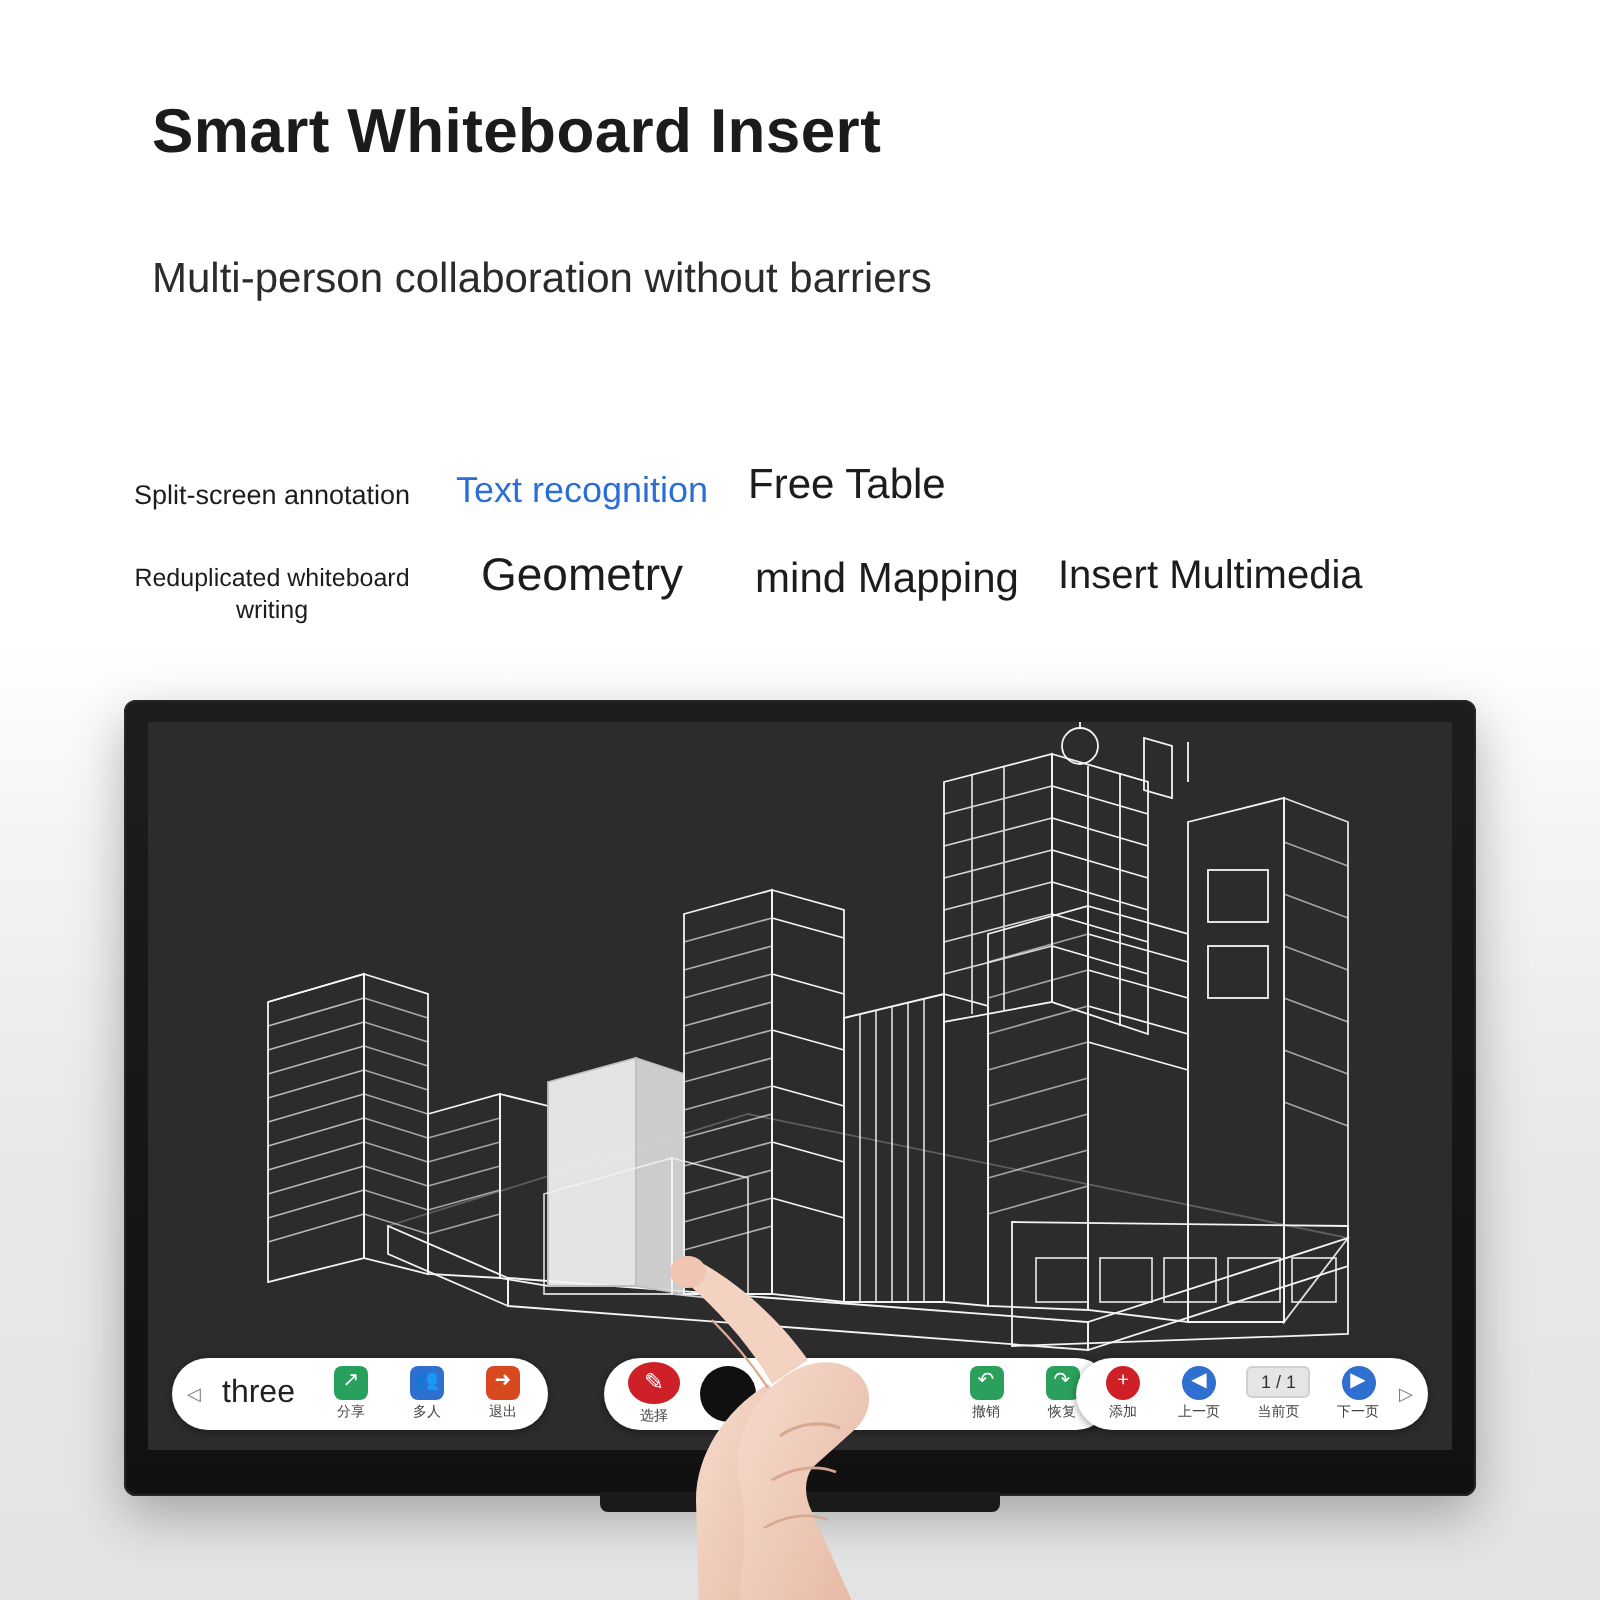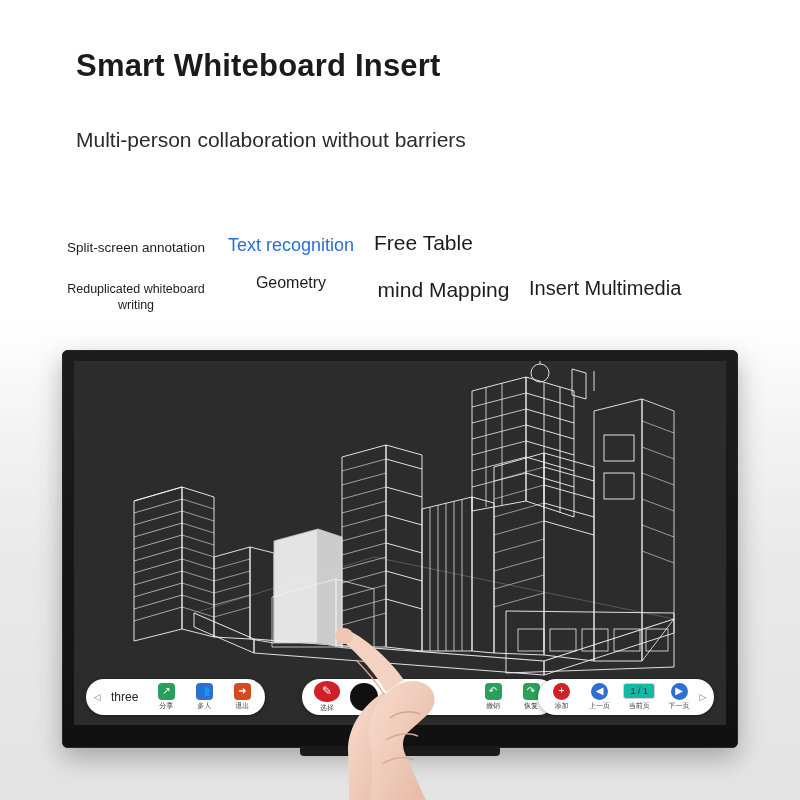--- a/index.html
+++ b/index.html
@@ -57,21 +57,21 @@
     text-align: center;
     color: #1c1c1c;
     line-height: 1.15;
   }
   .f-split   { width: 160px; font-size: 13.5px; padding-top: 12px; }
   .f-text    { width: 150px; font-size: 18px; color: #2b6fd6; padding-top: 7px; }
   .f-free    { width: 155px; font-size: 19px; padding-top: 6px; }
   .f-table   { width: 170px; font-size: 21px; padding-top: 3px; text-align: left; padding-left: 8px; }
 
   .f-redup   { width: 160px; font-size: 12.5px; padding-top: 10px; line-height: 1.25; }
-  .f-geo     { width: 150px; font-size: 16px; padding-top: 2px; }
+  .f-geo     { width: 150px; font-size: 23px; padding-top: 2px; }
   .f-mind    { width: 155px; font-size: 21px; padding-top: 6px; }
   .f-media   { width: 190px; font-size: 20px; padding-top: 5px; text-align: left; padding-left: 8px; }
 
   
   .device {
     position: absolute;
     left: 62px;
     top: 350px;
     width: 676px;
     height: 398px;
@@ -160,21 +160,21 @@
     color: #ffffff;
     line-height: 1;
   }
   .tb-lbl {
     font-size: 7px;
     color: #444;
     margin-top: 1.5px;
     white-space: nowrap;
   }
   .tb-text {
-    font-size: 12px;
+    font-size: 16px;
     color: #222;
     padding: 0 7px;
   }
   .chev {
     width: 14px;
     height: 34px;
     background: #ffffff;
     color: #777;
     font-size: 9px;
     display: flex;
@@ -184,21 +184,21 @@
   .chev-l { border-radius: 18px 0 0 18px; margin-right: -2px; }
   .chev-r { border-radius: 0 18px 18px 0; margin-left: -2px; }
 
   .page-ind {
     font-size: 9px;
     color: #333;
     border: 1px solid #d0d0d0;
     border-radius: 3px;
     padding: 2px 6px;
     margin: 0 3px;
-    background: #14b8a6;
+    background: #e5e5e5;
   }
 
   .pen-big {
     width: 26px; height: 26px;
     border-radius: 50%;
     background: #cf2027;
     display: flex; align-items: center; justify-content: center;
     color: #fff; font-size: 12px;
     margin: 0 4px;
   }

